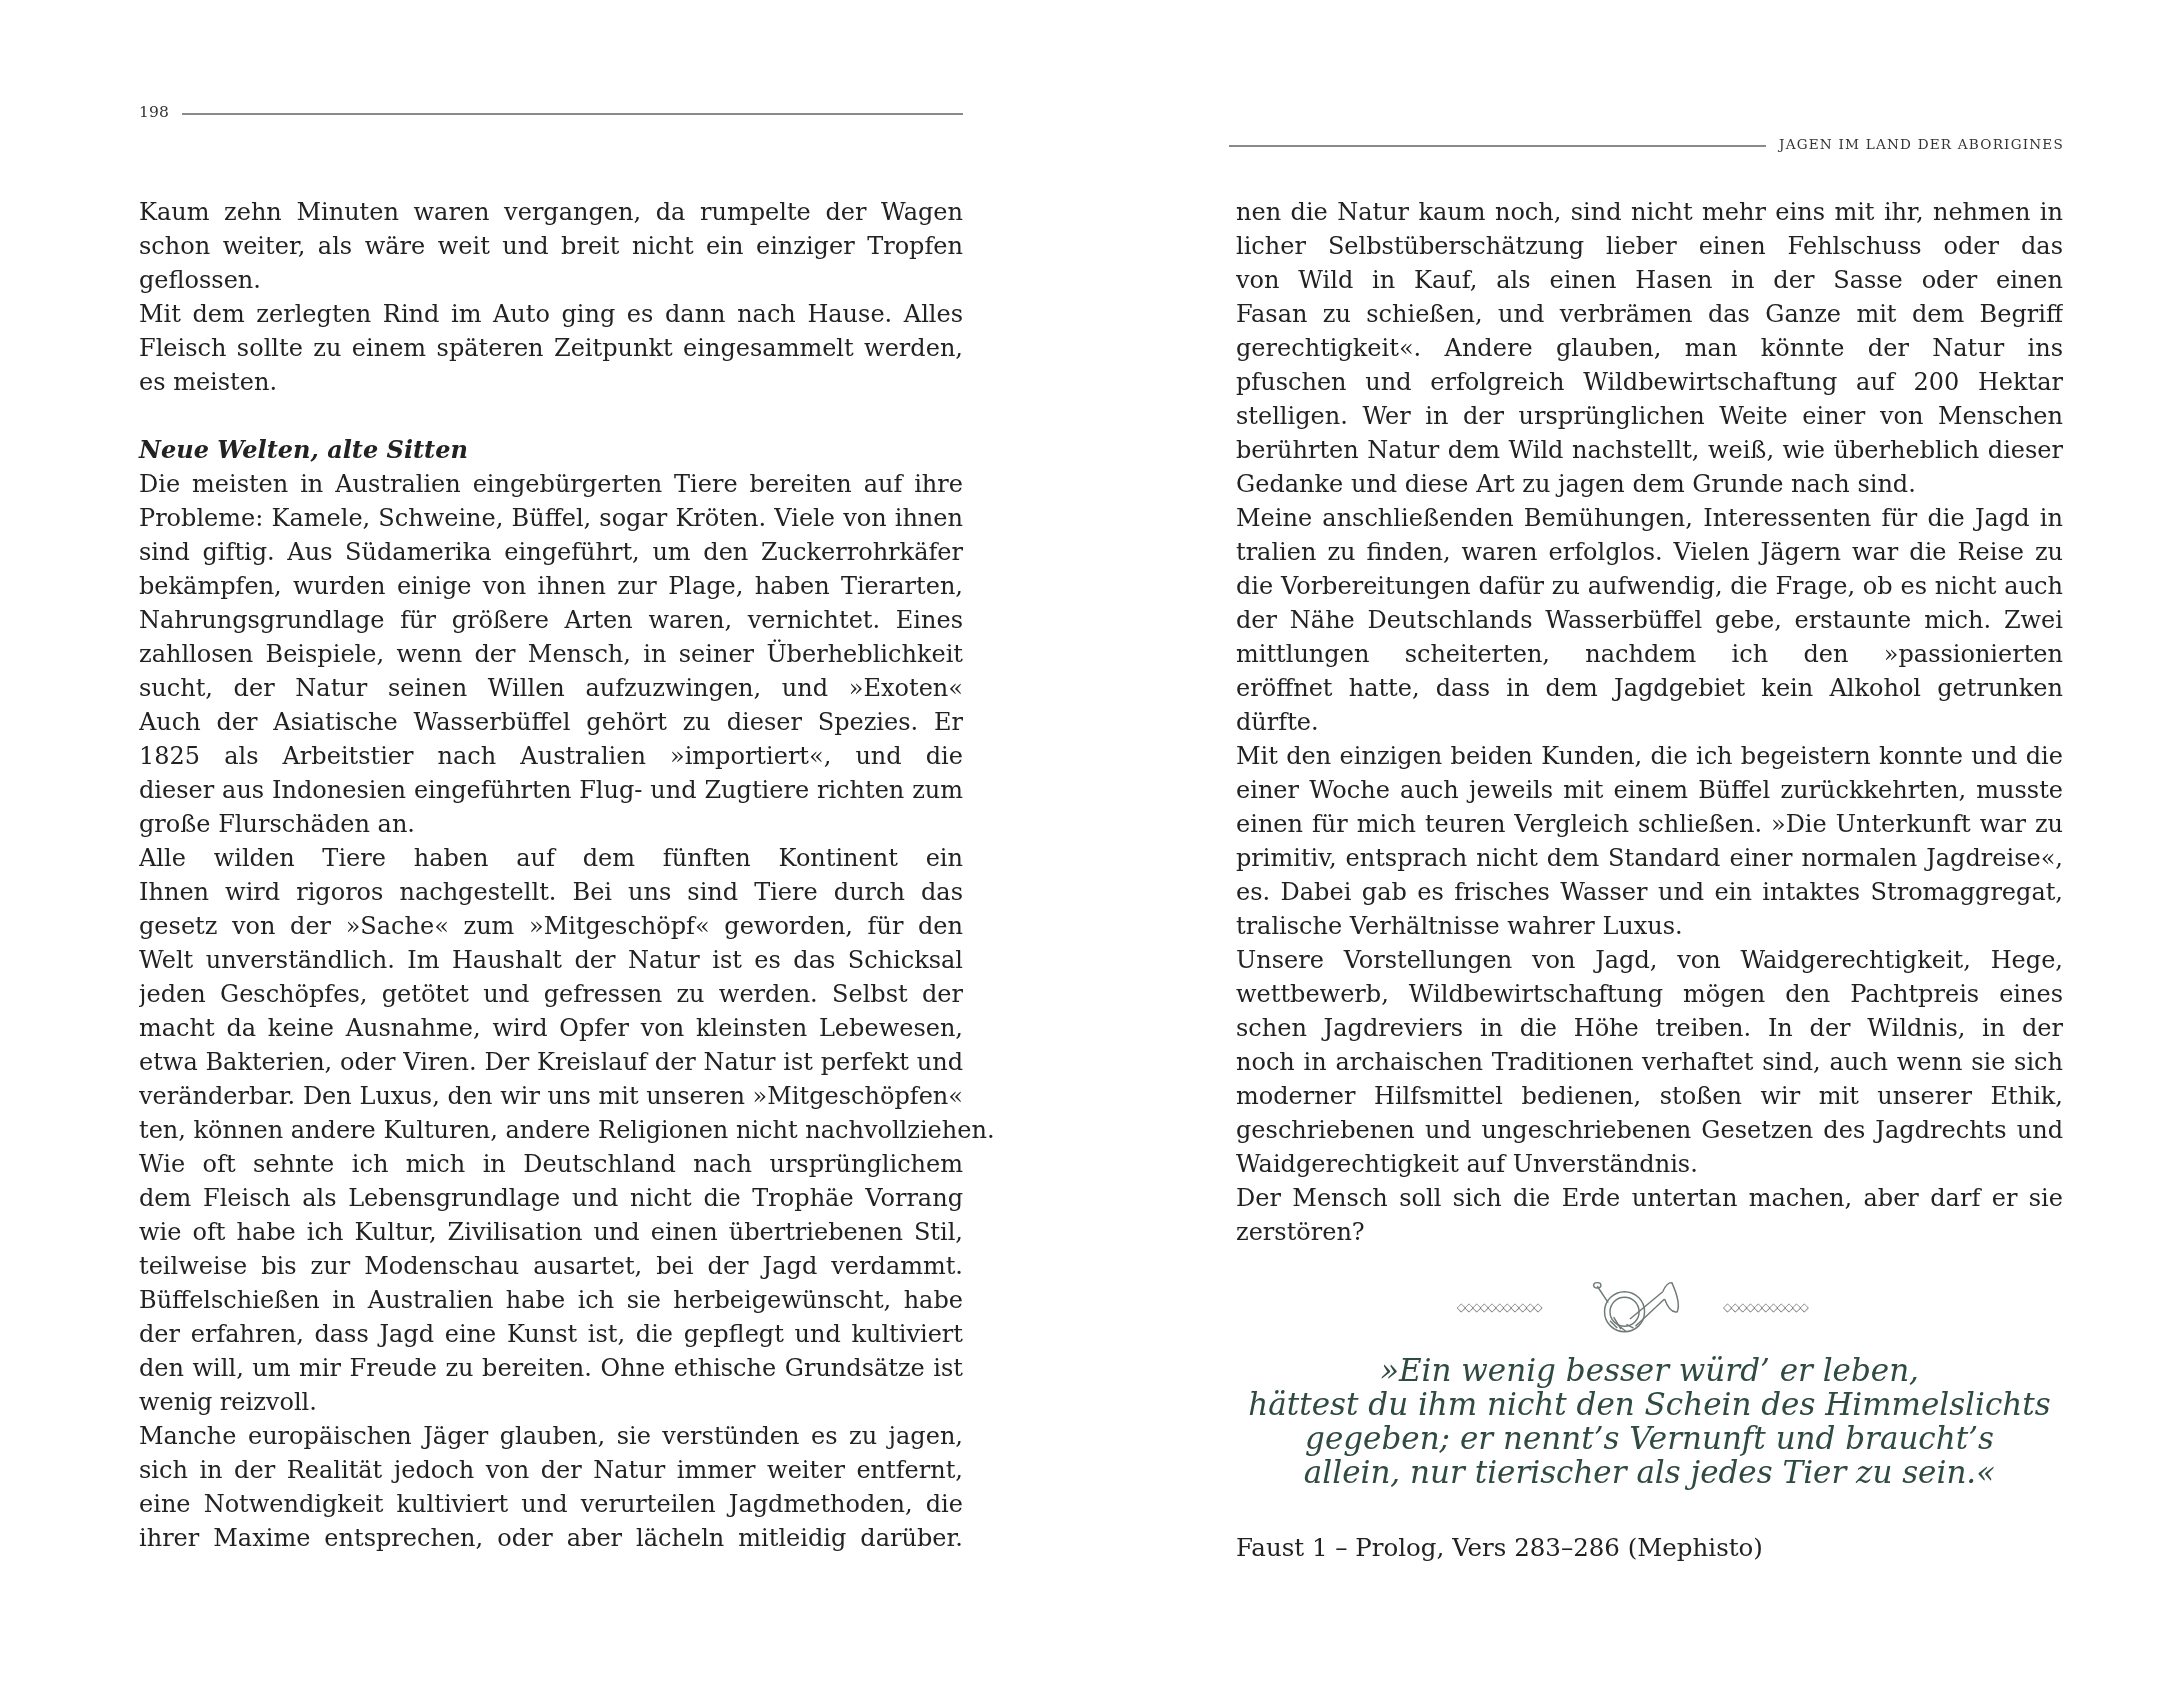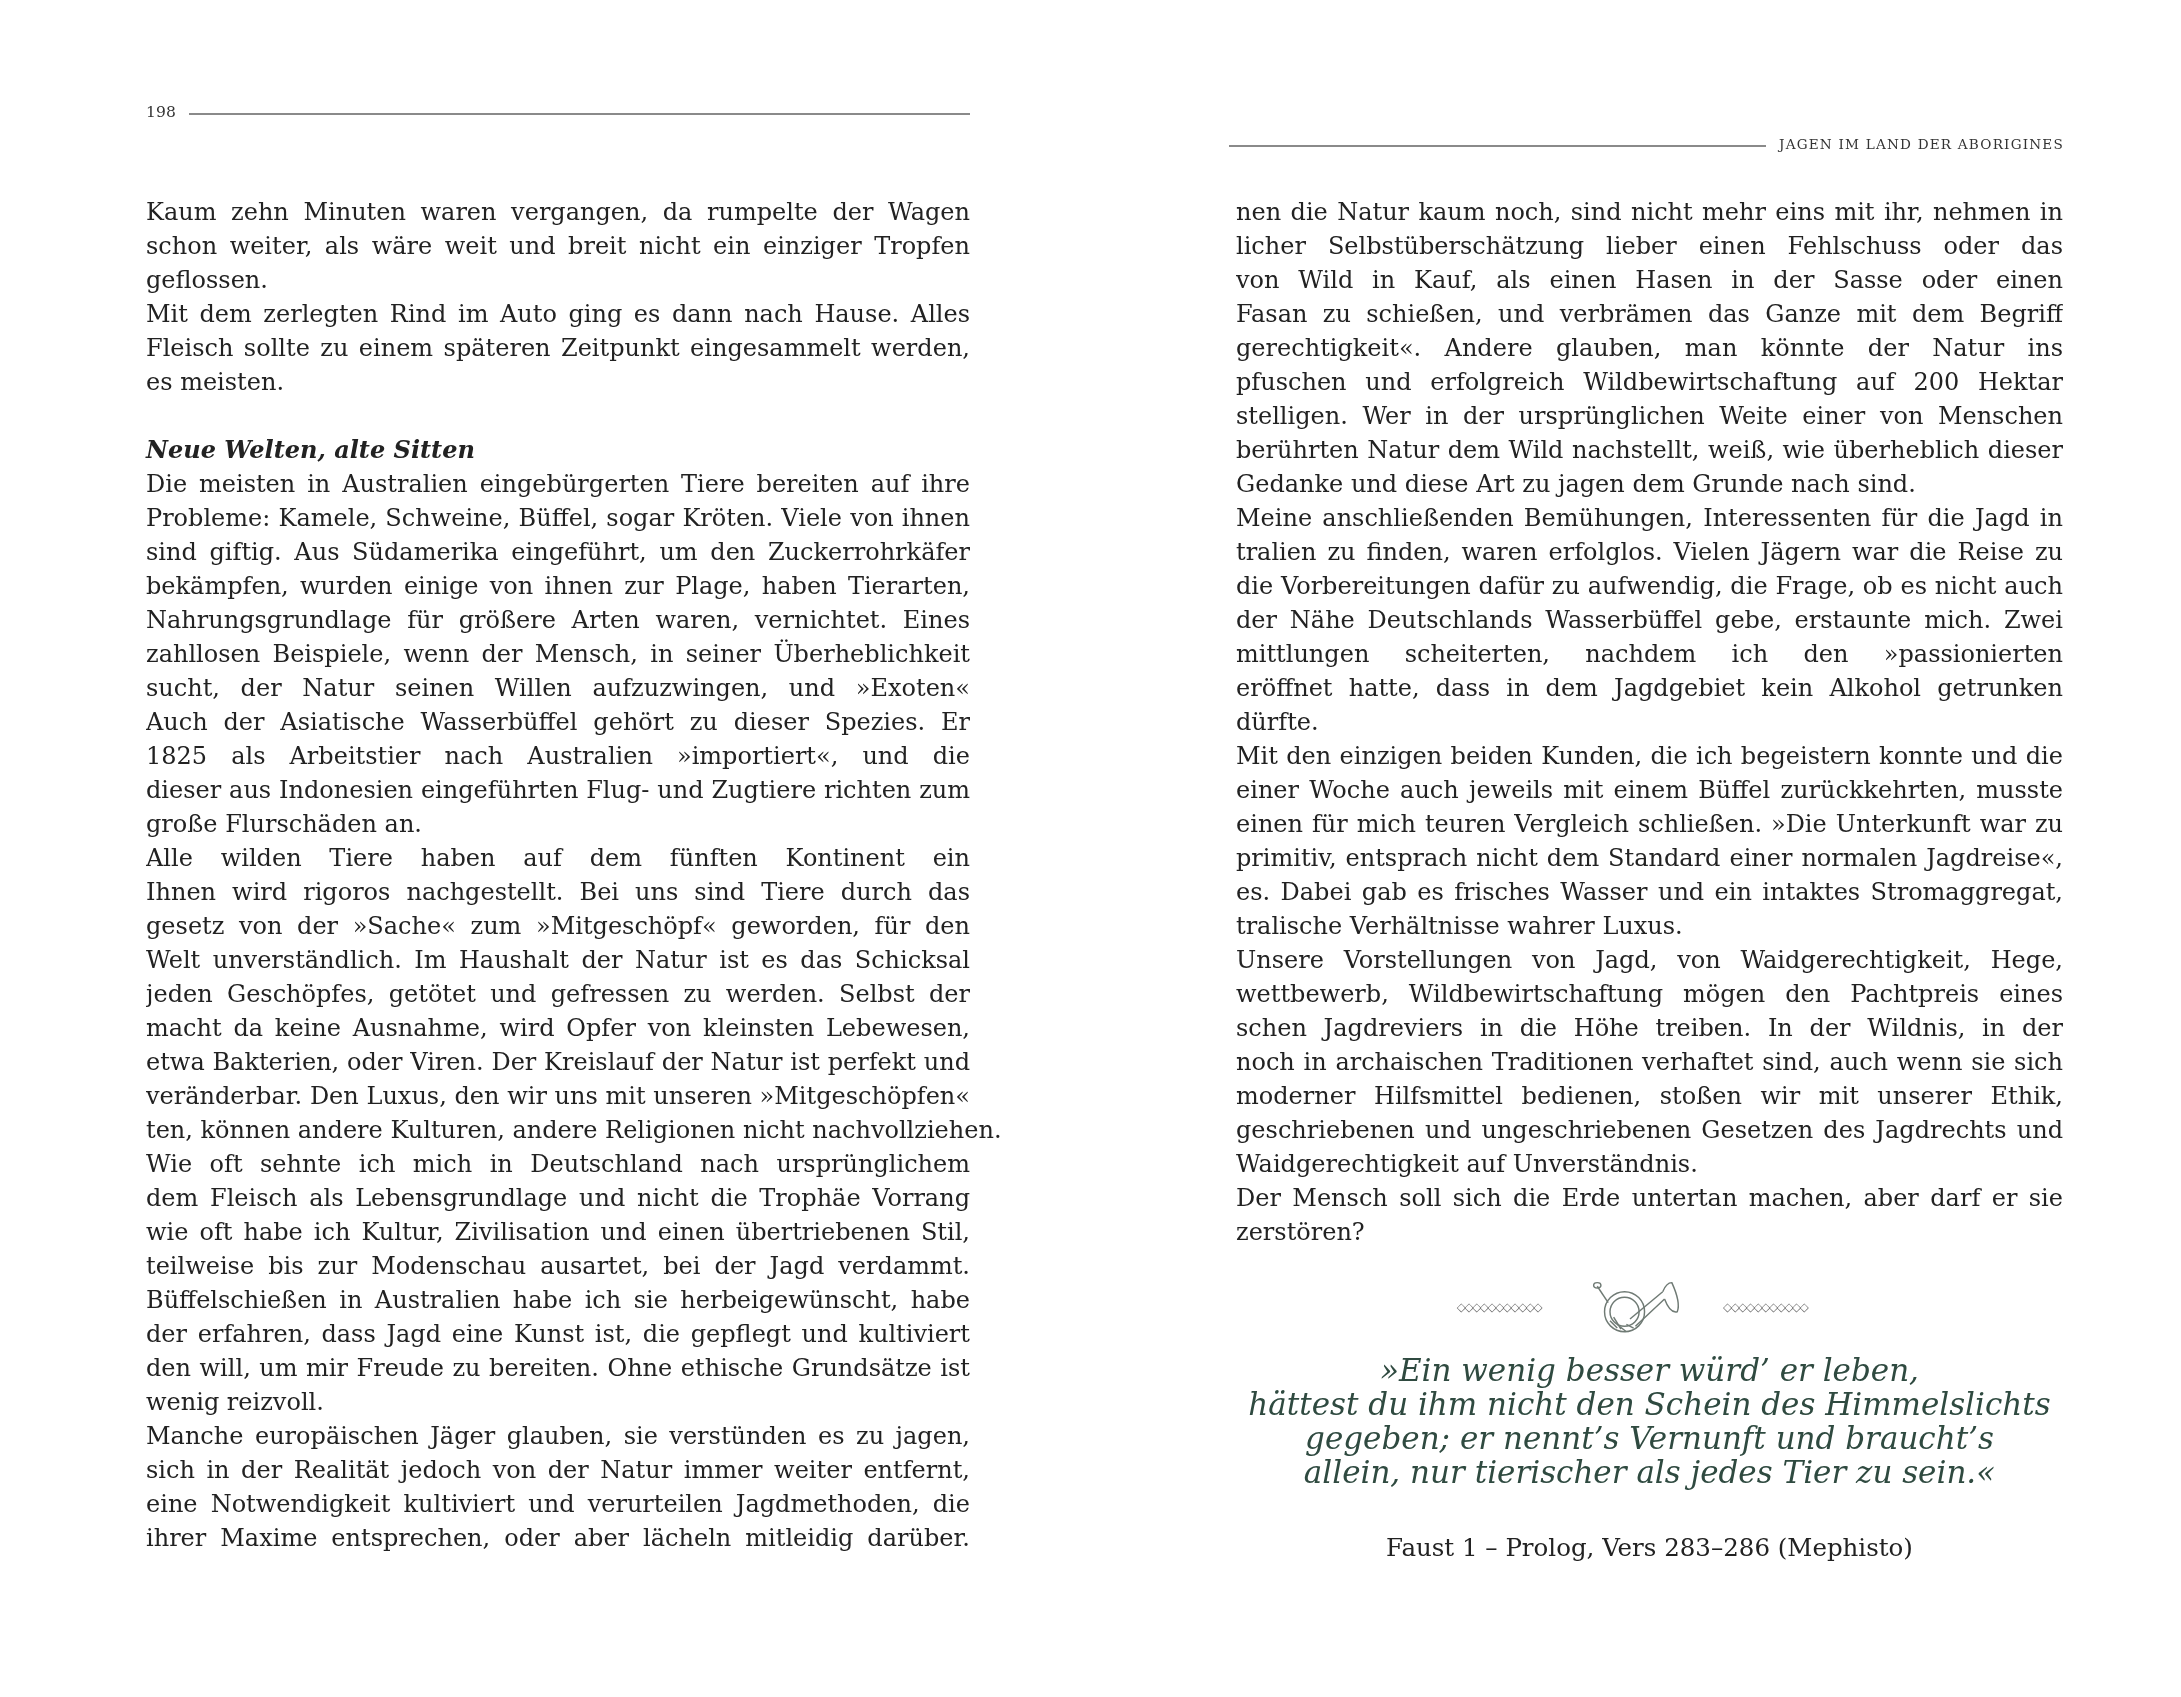--- a/index.html
+++ b/index.html
@@ -1,19 +1,19 @@
 <!DOCTYPE html>
 <html style="font-size:14.5px"><head>
 <meta charset="utf-8">
 <style>
   html, body { margin:0; padding:0; background:#ffffff; }
   body { width:2182px; height:1697px; position:relative; overflow:hidden;
          font-family:"DejaVu Serif","Liberation Serif",serif; color:#222222; }
   .page { position:absolute; top:0; height:1697px; }
-  .page-left { left:8px; width:1091px; }
+  .page-left { left:1px; width:1091px; }
   .page-right { left:1091px; width:1091px; }
 
   .running-head { position:absolute; top:98px; height:27px; display:flex; align-items:center; }
   .left-head { left:138px; width:824px; }
   .right-head { left:138px; width:835px;margin-top:32px; }
   .folio { font-size:15.5px; color:#333; margin-right:12.7px; letter-spacing:0.2px; }
   .head-rule { flex:1; height:1.8px; background:#8a8a8a; margin-top:5.5px; }
   .head-title { font-size:13.6px; letter-spacing:1.2px; color:#333; margin-left:12.7px; text-transform:uppercase; }
 
   .column { position:absolute; top:195px; font-size:24px; line-height:34px; }
@@ -26,21 +26,21 @@
   .gap { height:34px; }
 
   .ornament { position:absolute; top:1277px; left:364px; width:364px; height:64px; }
   .diamonds { position:absolute; top:23px; font-size:11.8px; color:#6a6a6a; letter-spacing:-1.4px; }
   .diam-l { left:1.8px; }
   .diam-r { left:268px; }
   .horn { position:absolute; left:135px; top:0; width:100px; height:64px; }
 
   .epigraph { position:absolute; top:1353px; left:145px; width:827px; text-align:center;
               font-style:italic; color:#2f4a40; font-size:31px; line-height:34px; }
-  .attribution { position:absolute; top:1533px; left:145px; width:827px; text-align:center;
+  .attribution { position:absolute; top:1533px; left:145px; width:827px; 
                  font-size:24.5px; color:#222; }
 </style>
 </head>
 <body>
 
 <div class="page page-left">
   <div class="running-head left-head">
     <span class="folio">198</span>
     <span class="head-rule"></span>
   </div>

